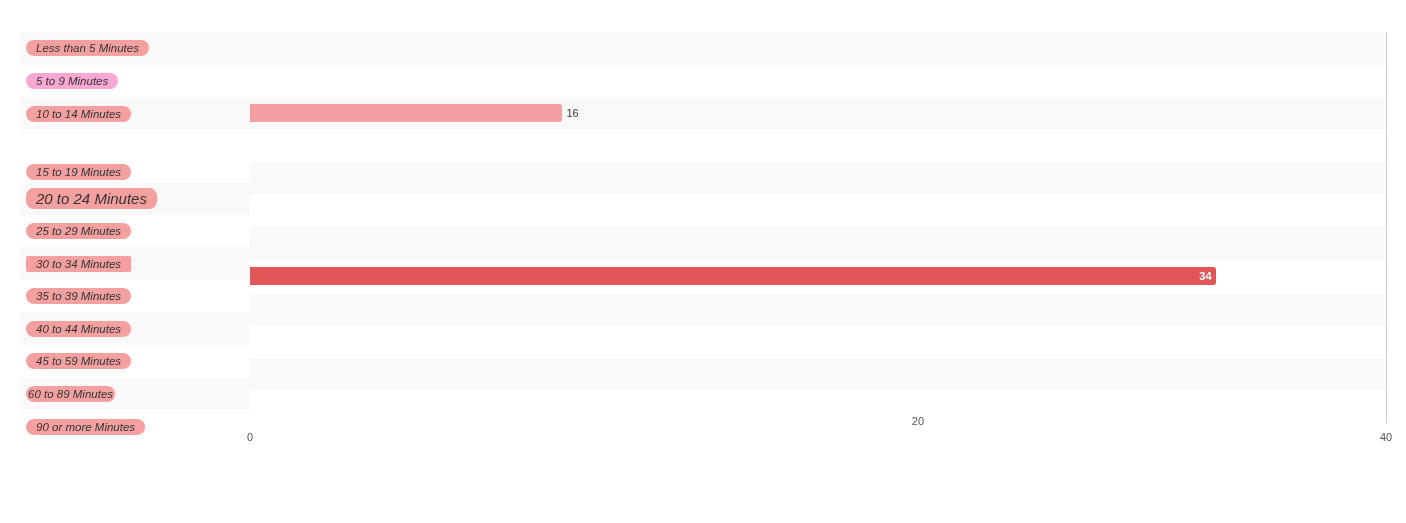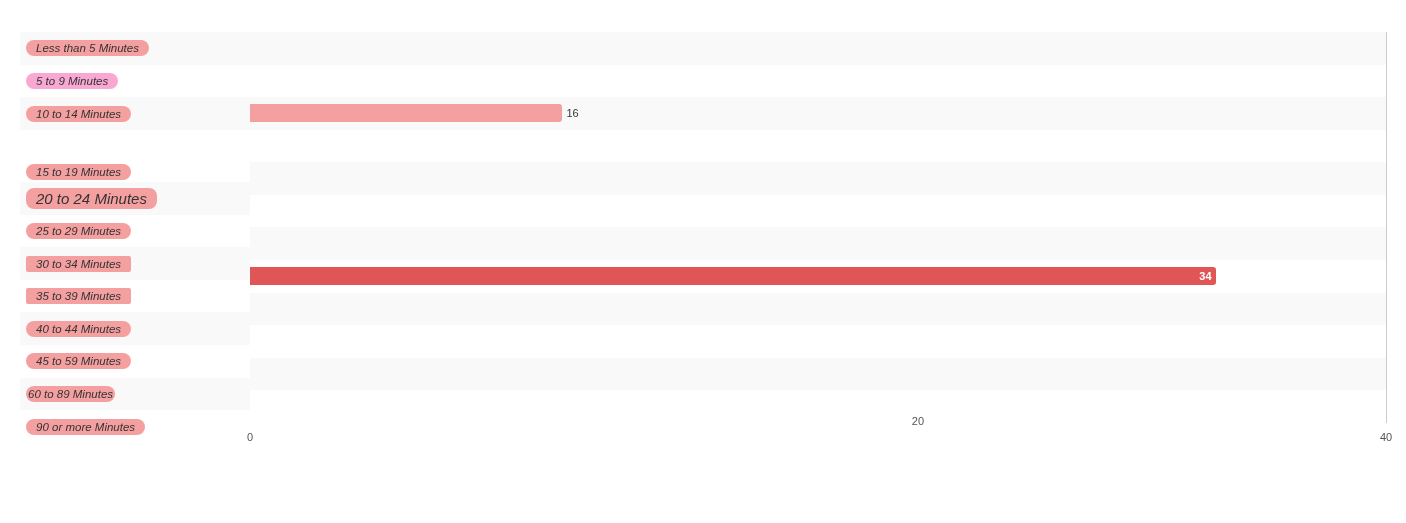--- a/index.html
+++ b/index.html
@@ -63,21 +63,21 @@
         <div style="flex: 1 1 0%; display: flex; align-items: center; padding: 2px 6px; background: rgb(249, 249, 249);">
           <span style="background: rgb(245, 160, 160); border-radius: 8px; padding: 2px 10px; font-size: 15px; color: rgb(51, 51, 51); white-space: nowrap;">20 to 24 Minutes</span>
         </div>
         <div style="flex: 1 1 0%; display: flex; align-items: center; padding: 2px 6px; background: rgb(255, 255, 255);">
           <span style="background: rgb(245, 160, 160); border-radius: 10px; padding: 2px 10px; font-size: 11.5px; color: rgb(51, 51, 51); white-space: nowrap;">25 to 29 Minutes</span>
         </div>
         <div style="flex: 1 1 0%; display: flex; align-items: center; padding: 2px 6px; background: rgb(249, 249, 249);">
           <span style="background: rgb(245, 160, 160); border-radius: 2px; padding: 2px 10px; font-size: 11.5px; color: rgb(51, 51, 51); white-space: nowrap;">30 to 34 Minutes</span>
         </div>
         <div style="flex: 1 1 0%; display: flex; align-items: center; padding: 2px 6px; background: rgb(255, 255, 255);">
-          <span style="background: rgb(245, 160, 160); border-radius: 2px; padding: 2px 10px; font-size: 11.5px; color: rgb(51, 51, 51); white-space: nowrap;">35 to 39 Minutes</span>
+          <span style="background: rgb(245, 160, 160); border-radius: 8px; padding: 2px 10px; font-size: 11.5px; color: rgb(51, 51, 51); white-space: nowrap;">35 to 39 Minutes</span>
         </div>
         <div style="flex: 1 1 0%; display: flex; align-items: center; padding: 2px 6px; background: rgb(249, 249, 249);">
           <span style="background: rgb(245, 160, 160); border-radius: 10px; padding: 2px 10px; font-size: 11.5px; color: rgb(51, 51, 51); white-space: nowrap;">40 to 44 Minutes</span>
         </div>
         <div style="flex: 1 1 0%; display: flex; align-items: center; padding: 2px 6px; background: rgb(255, 255, 255);">
           <span style="background: rgb(245, 160, 160); border-radius: 10px; padding: 2px 10px; font-size: 11.5px; color: rgb(51, 51, 51); white-space: nowrap;">45 to 59 Minutes</span>
         </div>
         <div style="flex: 1 1 0%; display: flex; align-items: center; padding: 2px 6px; background: rgb(249, 249, 249);">
           <span style="background: rgb(245, 160, 160); border-radius: 10px; padding: 2px 2px; font-size: 11.5px; color: rgb(51, 51, 51); white-space: nowrap;">60 to 89 Minutes</span>
         </div>

